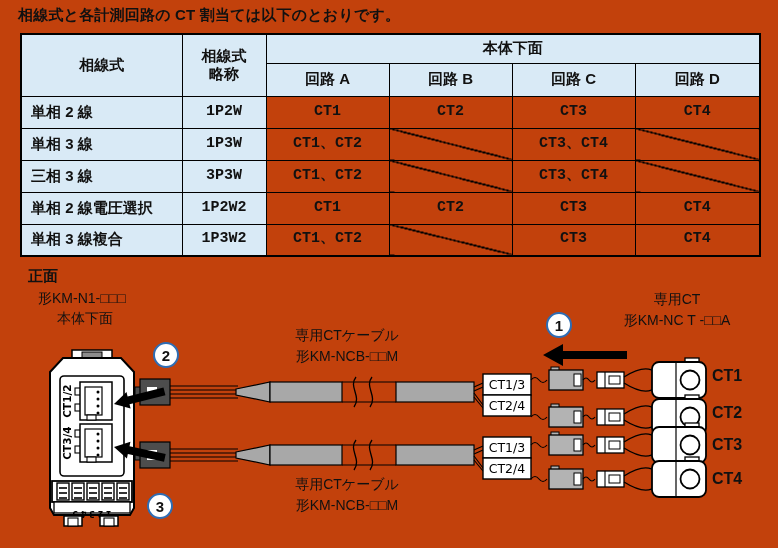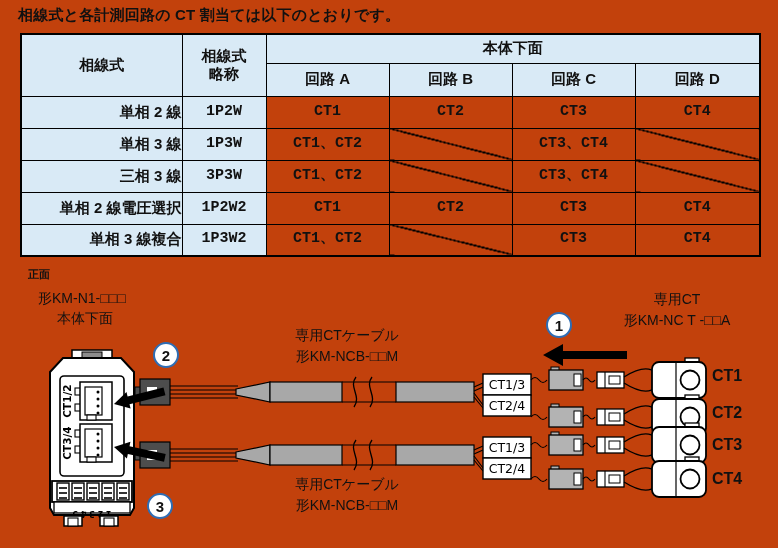--- a/index.html
+++ b/index.html
@@ -9,31 +9,31 @@
   
   .intro{position:absolute;left:18px;top:6px;font-size:15px;font-weight:600;letter-spacing:.2px;}
 
   
   table.ct{position:absolute;left:20px;top:33px;border-collapse:collapse;table-layout:fixed;}
   table.ct td,table.ct th{border:1.6px solid #000;padding:0;vertical-align:middle;
     font-size:15px;font-weight:600;line-height:1.25;}
   table.ct{border:2px solid #000;}
   th.hd,td.hd{background:#d9eaf6;}
   .c{text-align:center;}
-  .l{text-align:right;padding-left:9px !important;}
+  .l{text-align:left;padding-left:9px !important;}
   .code{font-family:Liberation Mono, monospace;font-weight:600;font-size:14.5px;}
   .diag{background-image:linear-gradient(to top right,
       transparent calc(50% - 0.8px), #000 calc(50% - 0.8px),
       #000 calc(50% + 0.8px), transparent calc(50% + 0.8px));}
 
   
   #diagram{position:absolute;left:0;top:263px;width:778px;height:285px;}
   #diagram svg{position:absolute;left:0;top:0;}
   .lbl{position:absolute;white-space:nowrap;}
-  .sec-title{left:28px;top:4px;font-size:11px;font-weight:bold;}
+  .sec-title{left:28px;top:4px;font-size:15px;font-weight:bold;}
   .unit-model{left:38px;top:27px;font-size:14px;text-align:right;}
   .unit-caption{left:57px;top:47px;font-size:14px;text-align:center;}
   .cable-top{left:262px;top:62px;width:170px;text-align:center;font-size:14px;line-height:21px;}
   .cable-bottom{left:262px;top:211px;width:170px;text-align:center;font-size:14px;line-height:21px;}
   .ct-model{left:582px;top:26px;width:190px;text-align:center;font-size:14px;line-height:21px;}
   .ctname{left:712px;font-size:16px;font-weight:600;font-family:"Liberation Sans","DejaVu Sans",sans-serif;}
   .ct1{top:104px}.ct2{top:141px}.ct3{top:173px}.ct4{top:207px}
   .step{position:absolute;width:26px;height:26px;border:2px solid #2e6db4;border-radius:50%;
     background:#fff;display:flex;align-items:center;justify-content:center;
     font-size:15px;font-weight:bold;color:#111;box-sizing:border-box;}

